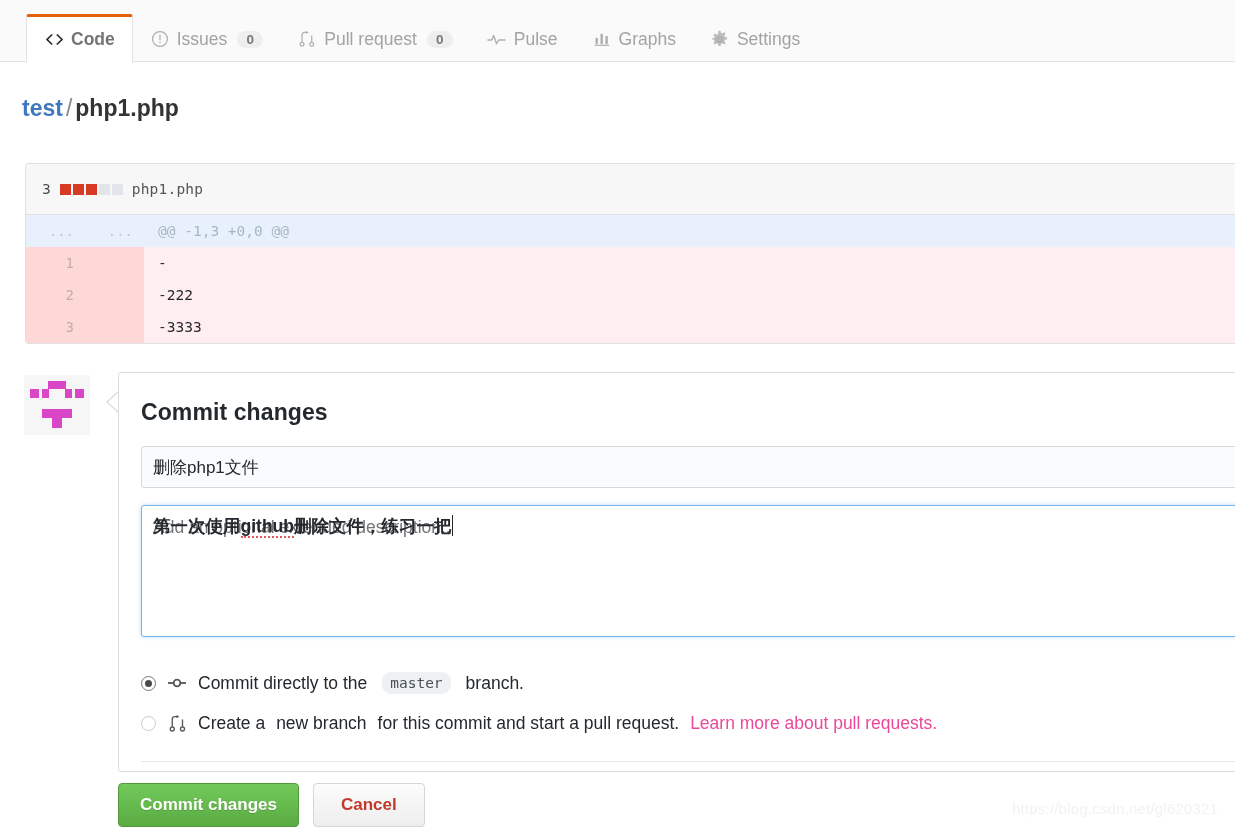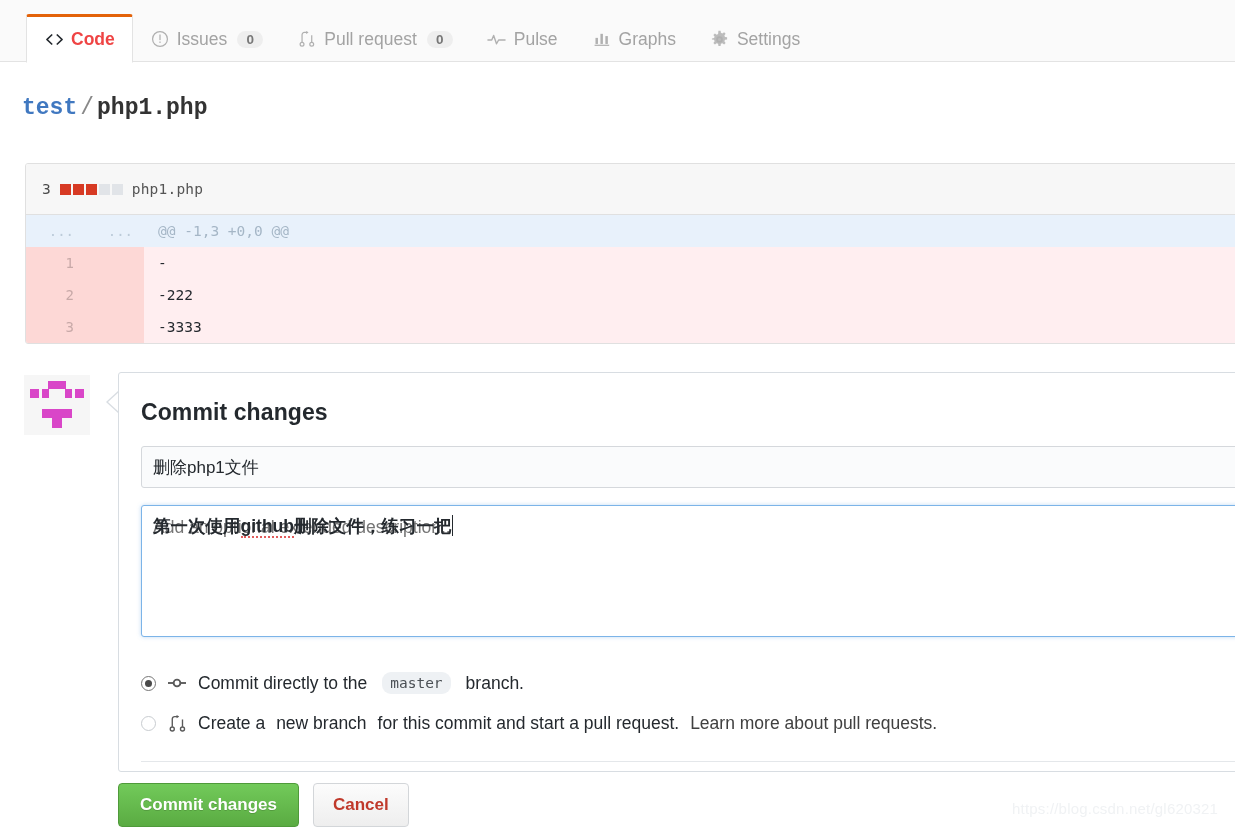--- a/index.html
+++ b/index.html
@@ -21,39 +21,39 @@
   .nav-inner { display: flex; align-items: flex-end; height: 62px; padding-left: 26px; }
   .tab {
     display: flex; align-items: center; gap: 7px;
     height: 46px; padding: 0 17px;
     font-size: 17.5px; color: #a3a3a3;
     box-sizing: border-box; position: relative;
     background: transparent;
     cursor: pointer; white-space: nowrap;
   }
   .tab.selected {
-    color: #ef4444; font-weight: 600;
+    color: #737373; font-weight: 600;
     background: #ffffff;
     border: 1px solid #e3e3e3; border-bottom: 1px solid #ffffff;
     border-top: 3px solid #e36209;
     border-radius: 3px 3px 0 0;
     height: 49px; margin-bottom: -1px;
   }
   .tab-ico { display:inline-flex; align-items:center; justify-content:center; width:20px; height:20px; flex: 0 0 auto;}
   .tab-ico svg { display:block; }
   .counter {
     display:inline-block; min-width: 12px; text-align:center;
     background: #eeeeee; color: #777; border-radius: 12px;
     font-size: 13.5px; padding: 1px 7px; margin-left: 3px; font-weight: 600;
   }
 
   
   .breadcrumb {
     position: absolute; left: 22px; top: 95px;
-    font-size: 23px; color: #24292e; font-weight: 600; font-family: Liberation Mono, monospace;
+    font-size: 23px; color: #24292e; font-weight: 600;
   }
   .breadcrumb .repo { color: #4078c0; }
   .breadcrumb .sep { color: #888; font-weight: 400; margin: 0 3px; }
   .breadcrumb .file { color: #333; font-weight: 600; }
 
   
   .diffbox {
     position: absolute; left: 25px; top: 163px; width: 1290px;
     border: 1px solid #e0e0e0; border-radius: 3px; box-sizing: border-box;
     background: #fff; overflow: hidden;
@@ -155,41 +155,41 @@
     content: ""; position: absolute; left: 3px; top: 3px;
     width: 7px; height: 7px; border-radius: 50%; background: #4a4a4a;
   }
   .r-ico { width: 20px; height: 20px; display:inline-flex; align-items:center; justify-content:center; flex:0 0 auto;}
   .code-chip {
     background: #eef1f4; color: #4b5055; border-radius: 9px;
     font-family: "DejaVu Sans Mono","Liberation Mono", monospace;
     font-size: 14.5px; padding: 3px 8px; margin: 0 4px;
   }
   .bold { font-weight: 400; }
-  .link { color: #404040; }
+  .link { color: #ec4899; }
 
   .sep-line { border-top: 1px solid #e4e7ea; margin: 18px 0 0 0; }
 
   
   .btn-row { position: absolute; left: 118px; top: 783px; display: flex; gap: 14px; align-items: center; }
   .btn {
     font-size: 17px; font-weight: 700; border-radius: 4px;
     box-sizing: border-box; cursor: pointer; white-space: nowrap;
     display: inline-flex; align-items: center; justify-content: center;
   }
   .btn-primary {
     background: linear-gradient(#72ca5a,#5aab42);
     border: 1px solid #4f9a3a; color: #ffffff;
     height: 44px; padding: 0 21px;
     text-shadow: 0 1px 0 rgba(0,0,0,.15);
   }
   .btn-cancel {
     background: linear-gradient(#fcfcfc,#eeeeee);
     border: 1px solid #d3d6d9; color: #c0392b;
-    height: 44px; padding: 0 19px;
+    height: 44px; padding: 0 27px;
   }
 
   .watermark {
     position: absolute; left: 1012px; top: 800px;
     font-size: 15px; color: #f0f2f4; letter-spacing: .2px;
     user-select: none; pointer-events: none;
   }
 </style>
 </head>
 <body>

